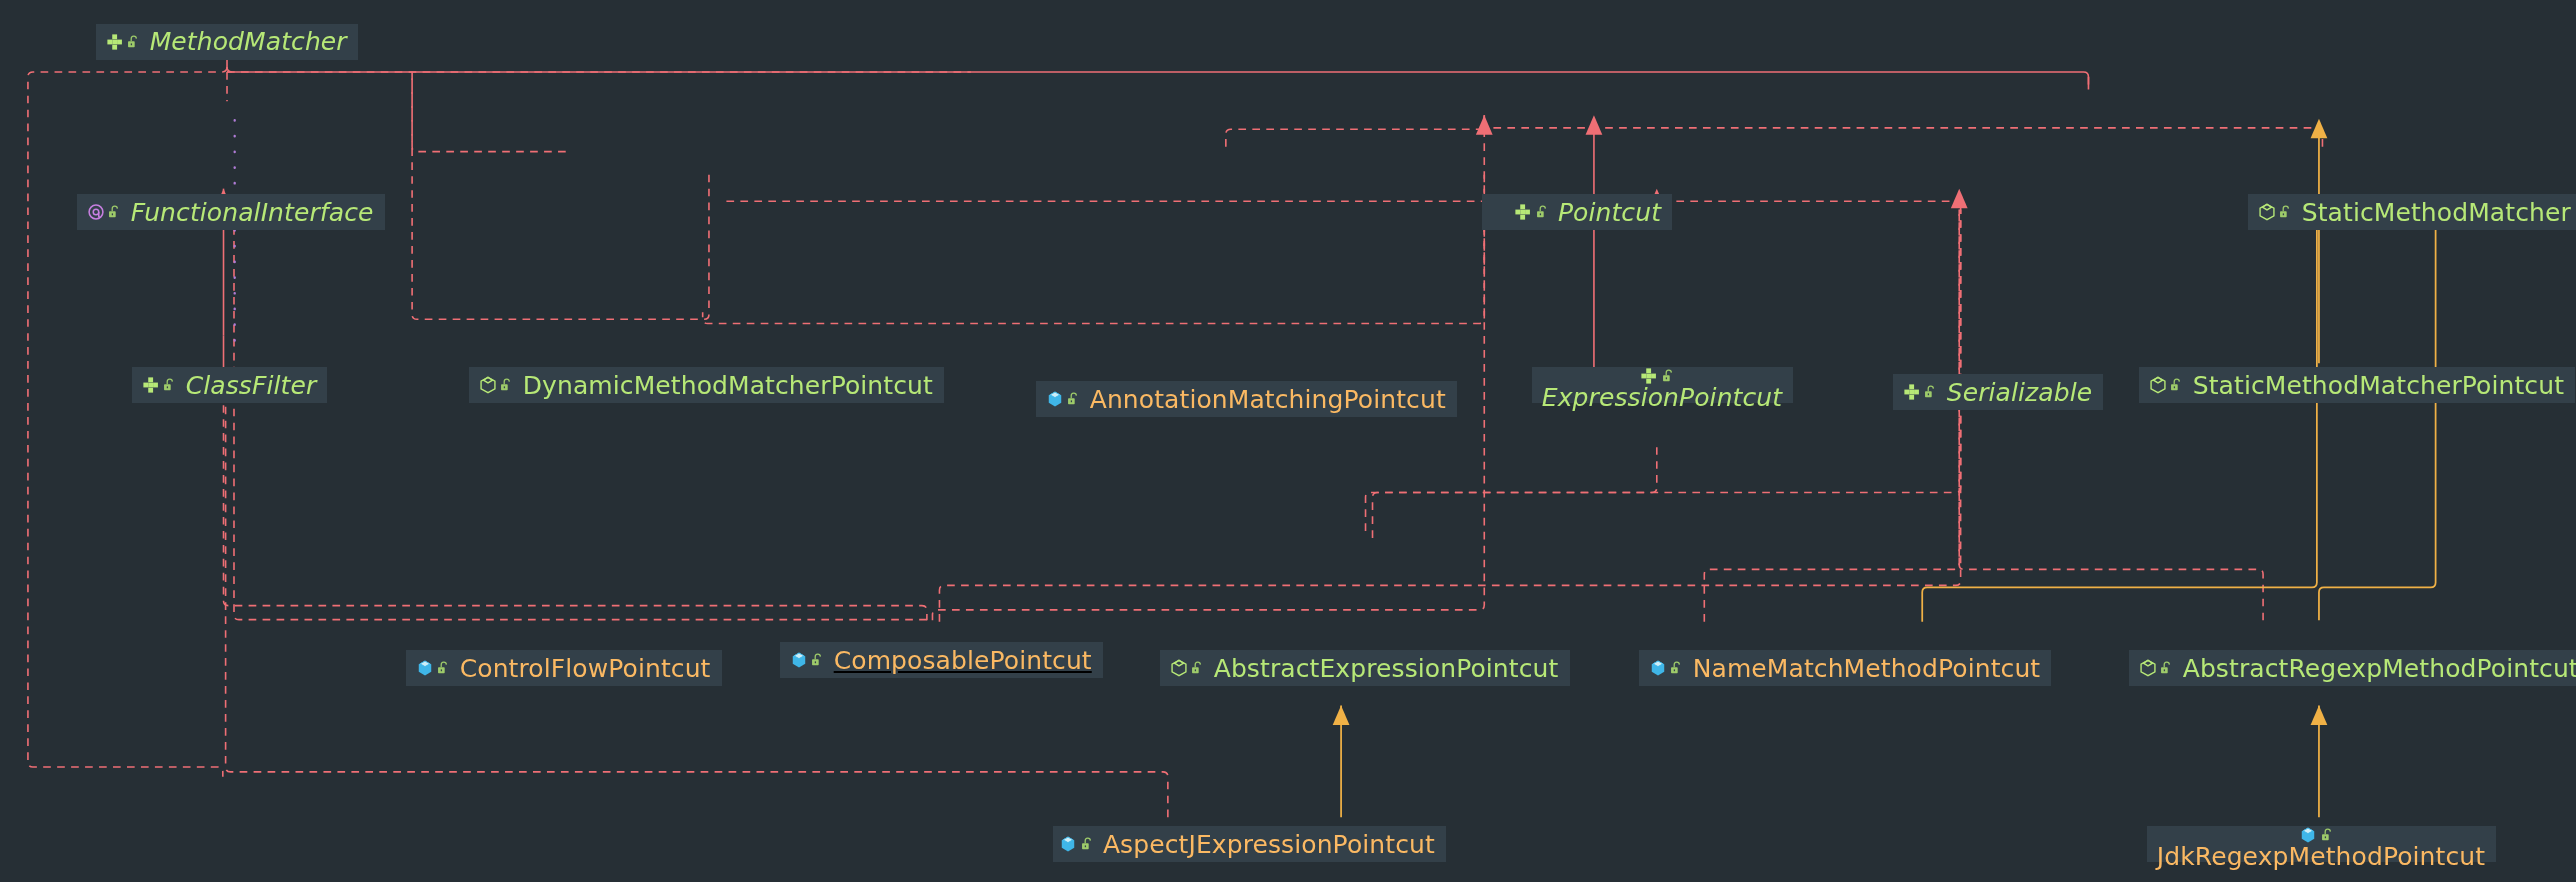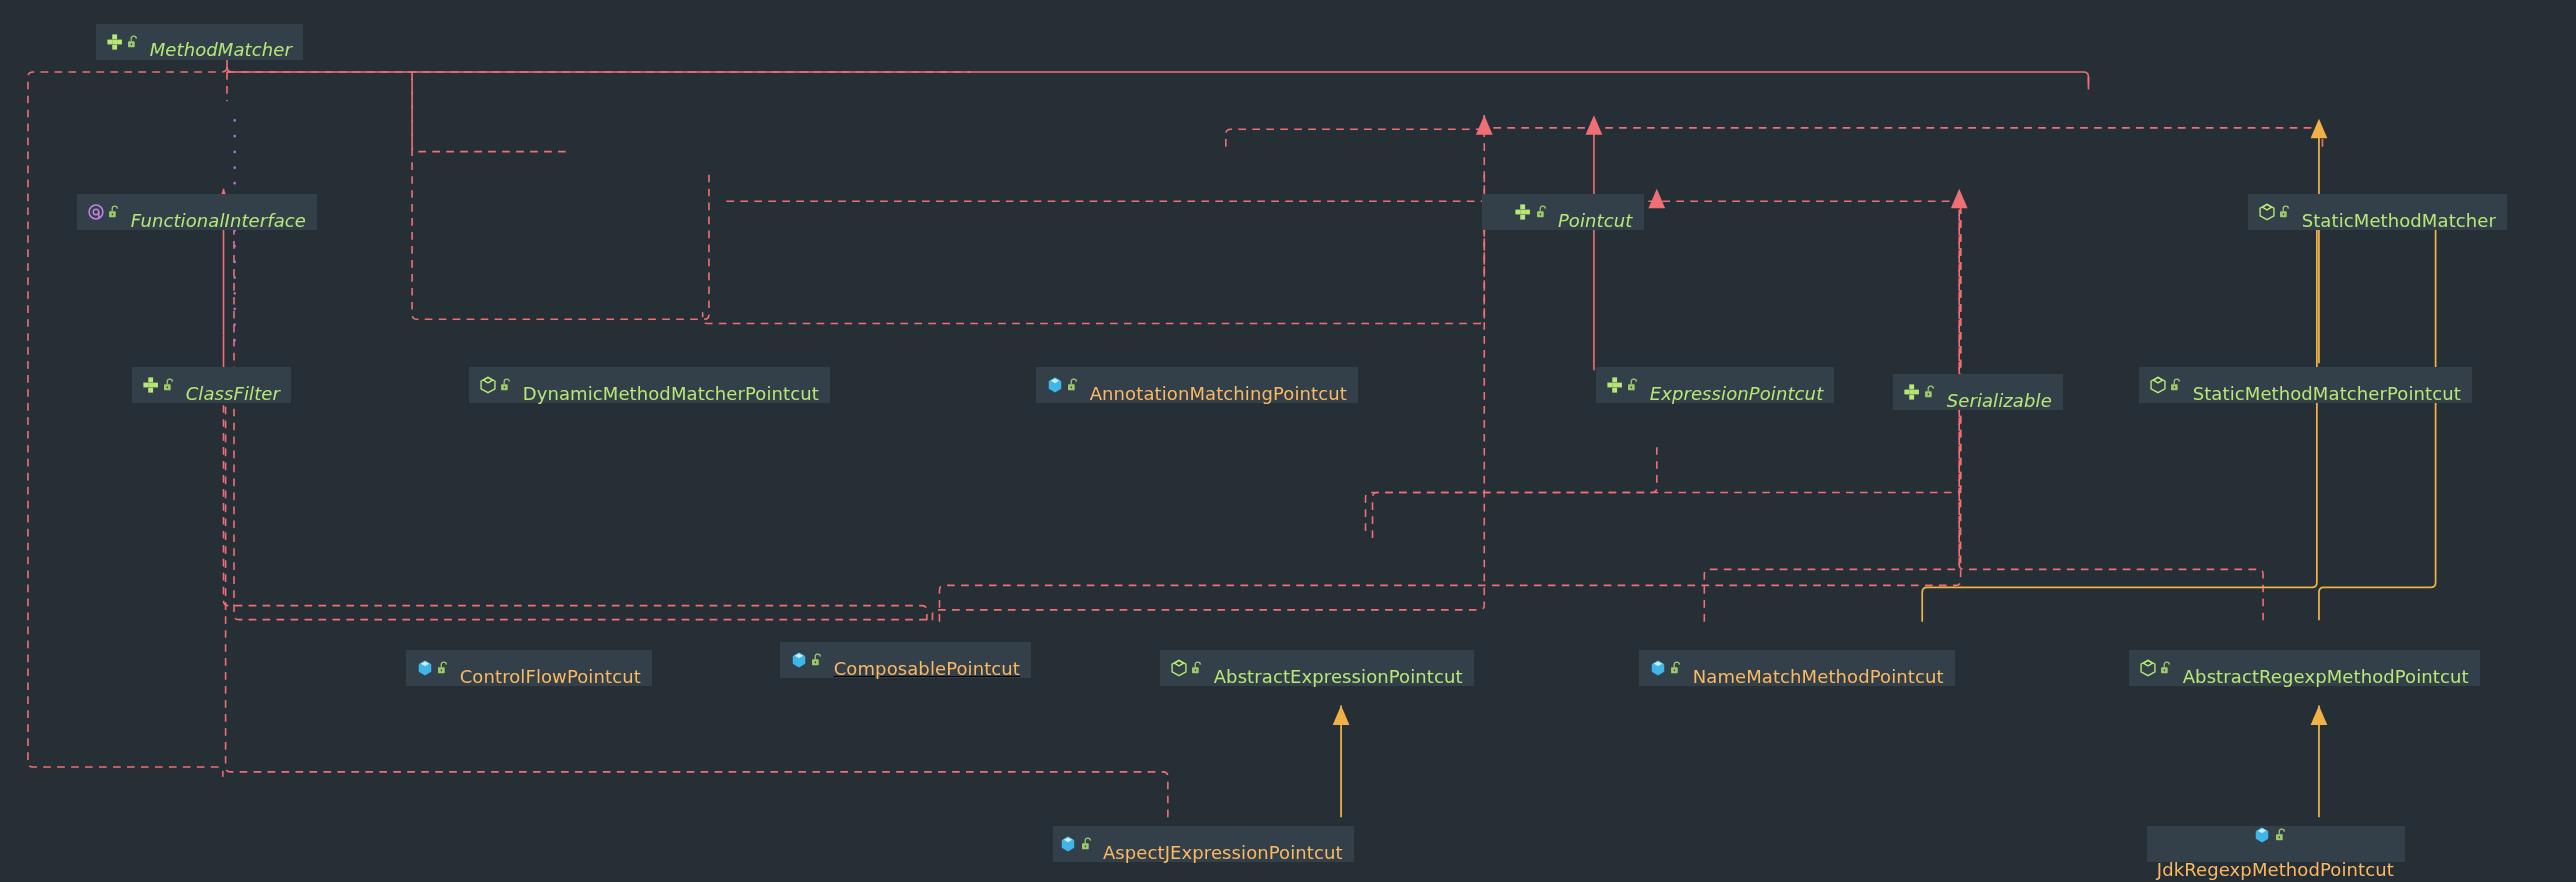--- a/index.html
+++ b/index.html
@@ -47,24 +47,23 @@
     display: block;
   }
   .node .lock-icon {
     width: 12.6px;
     height: 14px;
     display: block;
     margin-left: 3.5px;
   }
   .node .label {
     font-family: "DejaVu Sans", sans-serif;
-    font-size: 18px;
+    font-size: 25px;
     letter-spacing: 0.1px;
     line-height: 1;
-    margin-top: 17px;
   }
   .node.interface > .label,
   .node.annotation > .label,
   .node.abstract > .label {
     color: #b7e877;
   }
   .node.interface > .label,
   .node.annotation > .label {
     font-style: italic;
   }
@@ -263,35 +262,35 @@
             <path d="M13 2 L19.5 6 L13 10 L6.5 6 Z" fill="none" stroke="#b7e877" stroke-width="2"></path>
           </svg>
           <svg class="lock-icon" viewBox="0 0 18 20">
             <path d="M6 9 L6 5.5 A3.6 3.6 0 0 1 13.4 5.2" fill="none" stroke="#9ecb6a" stroke-width="1.8"></path>
             <rect x="1.5" y="9" width="9.5" height="8.5" rx="1" fill="#9ecb6a"></rect>
             <rect x="5.4" y="12" width="1.8" height="2.6" fill="#334049"></rect>
           </svg>
         </span>
         <span class="label">DynamicMethodMatcherPointcut</span>
       </div>
-      <div class="node clazz" style="left: 1036px; top: 367px;">
+      <div class="node clazz" style="left: 1036px; top: 381px;">
         <span class="glyphs">
           <svg class="kind-icon" viewBox="0 0 26 26">
             <path d="M13 2 L22 7.5 L22 18.5 L13 24 L4 18.5 L4 7.5 Z" fill="#3fb6e8"></path>
             <path d="M13 3 L20 7 L13 11 L6 7 Z" fill="#cdeef8" stroke="#3fb6e8" stroke-width="1.2"></path>
           </svg>
           <svg class="lock-icon" viewBox="0 0 18 20">
             <path d="M6 9 L6 5.5 A3.6 3.6 0 0 1 13.4 5.2" fill="none" stroke="#9ecb6a" stroke-width="1.8"></path>
             <rect x="1.5" y="9" width="9.5" height="8.5" rx="1" fill="#9ecb6a"></rect>
             <rect x="5.4" y="12" width="1.8" height="2.6" fill="#334049"></rect>
           </svg>
         </span>
         <span class="label">AnnotationMatchingPointcut</span>
       </div>
-      <div class="node interface" style="left: 1596px; top: 367px;">
+      <div class="node interface" style="left: 1532px; top: 367px; flex-direction: column;">
         <span class="glyphs">
           <svg class="kind-icon" viewBox="0 0 26 26">
             <g fill="#b7e877">
               <rect x="9" y="2" width="7" height="7"></rect>
               <rect x="2" y="9.5" width="7" height="7"></rect>
               <rect x="16" y="9.5" width="7" height="7"></rect>
               <rect x="9" y="17" width="7" height="7"></rect>
               <rect x="9" y="9.5" width="7" height="7"></rect>
             </g>
           </svg>

